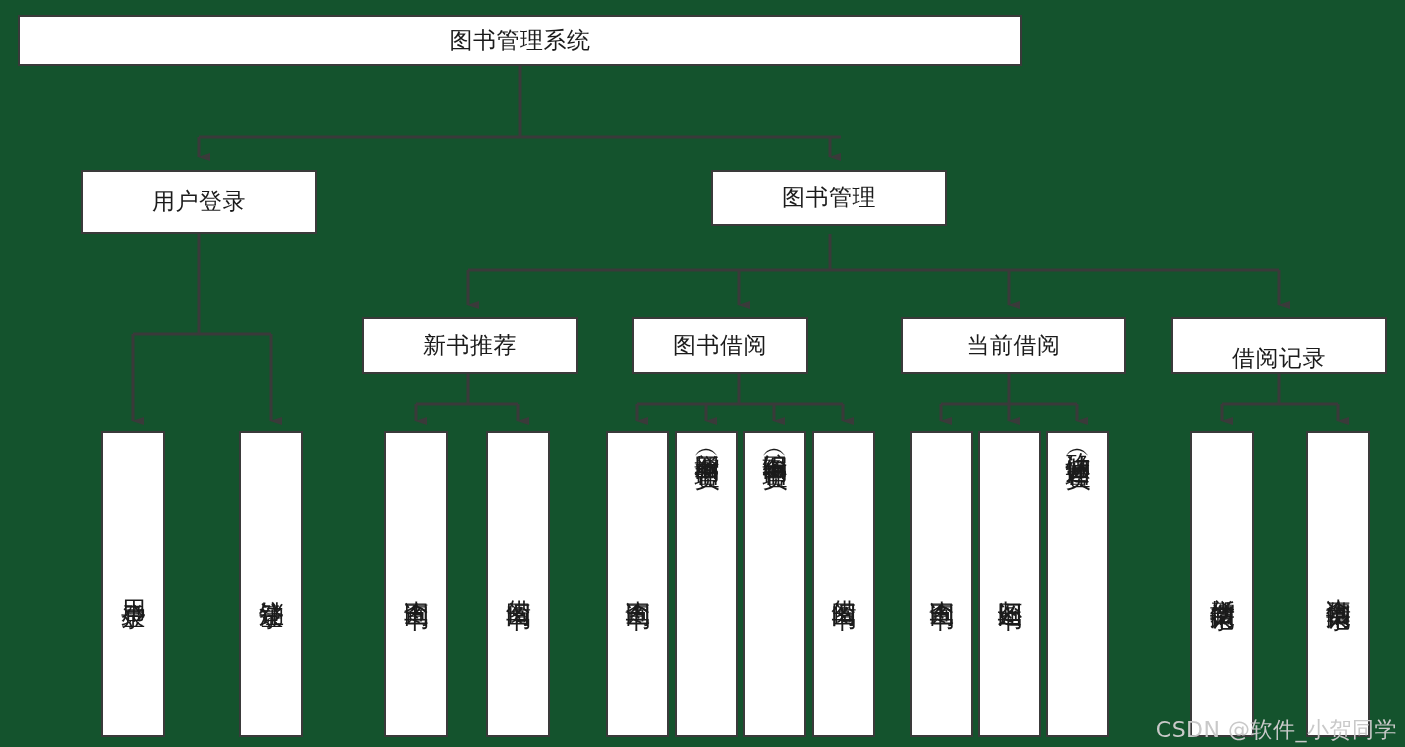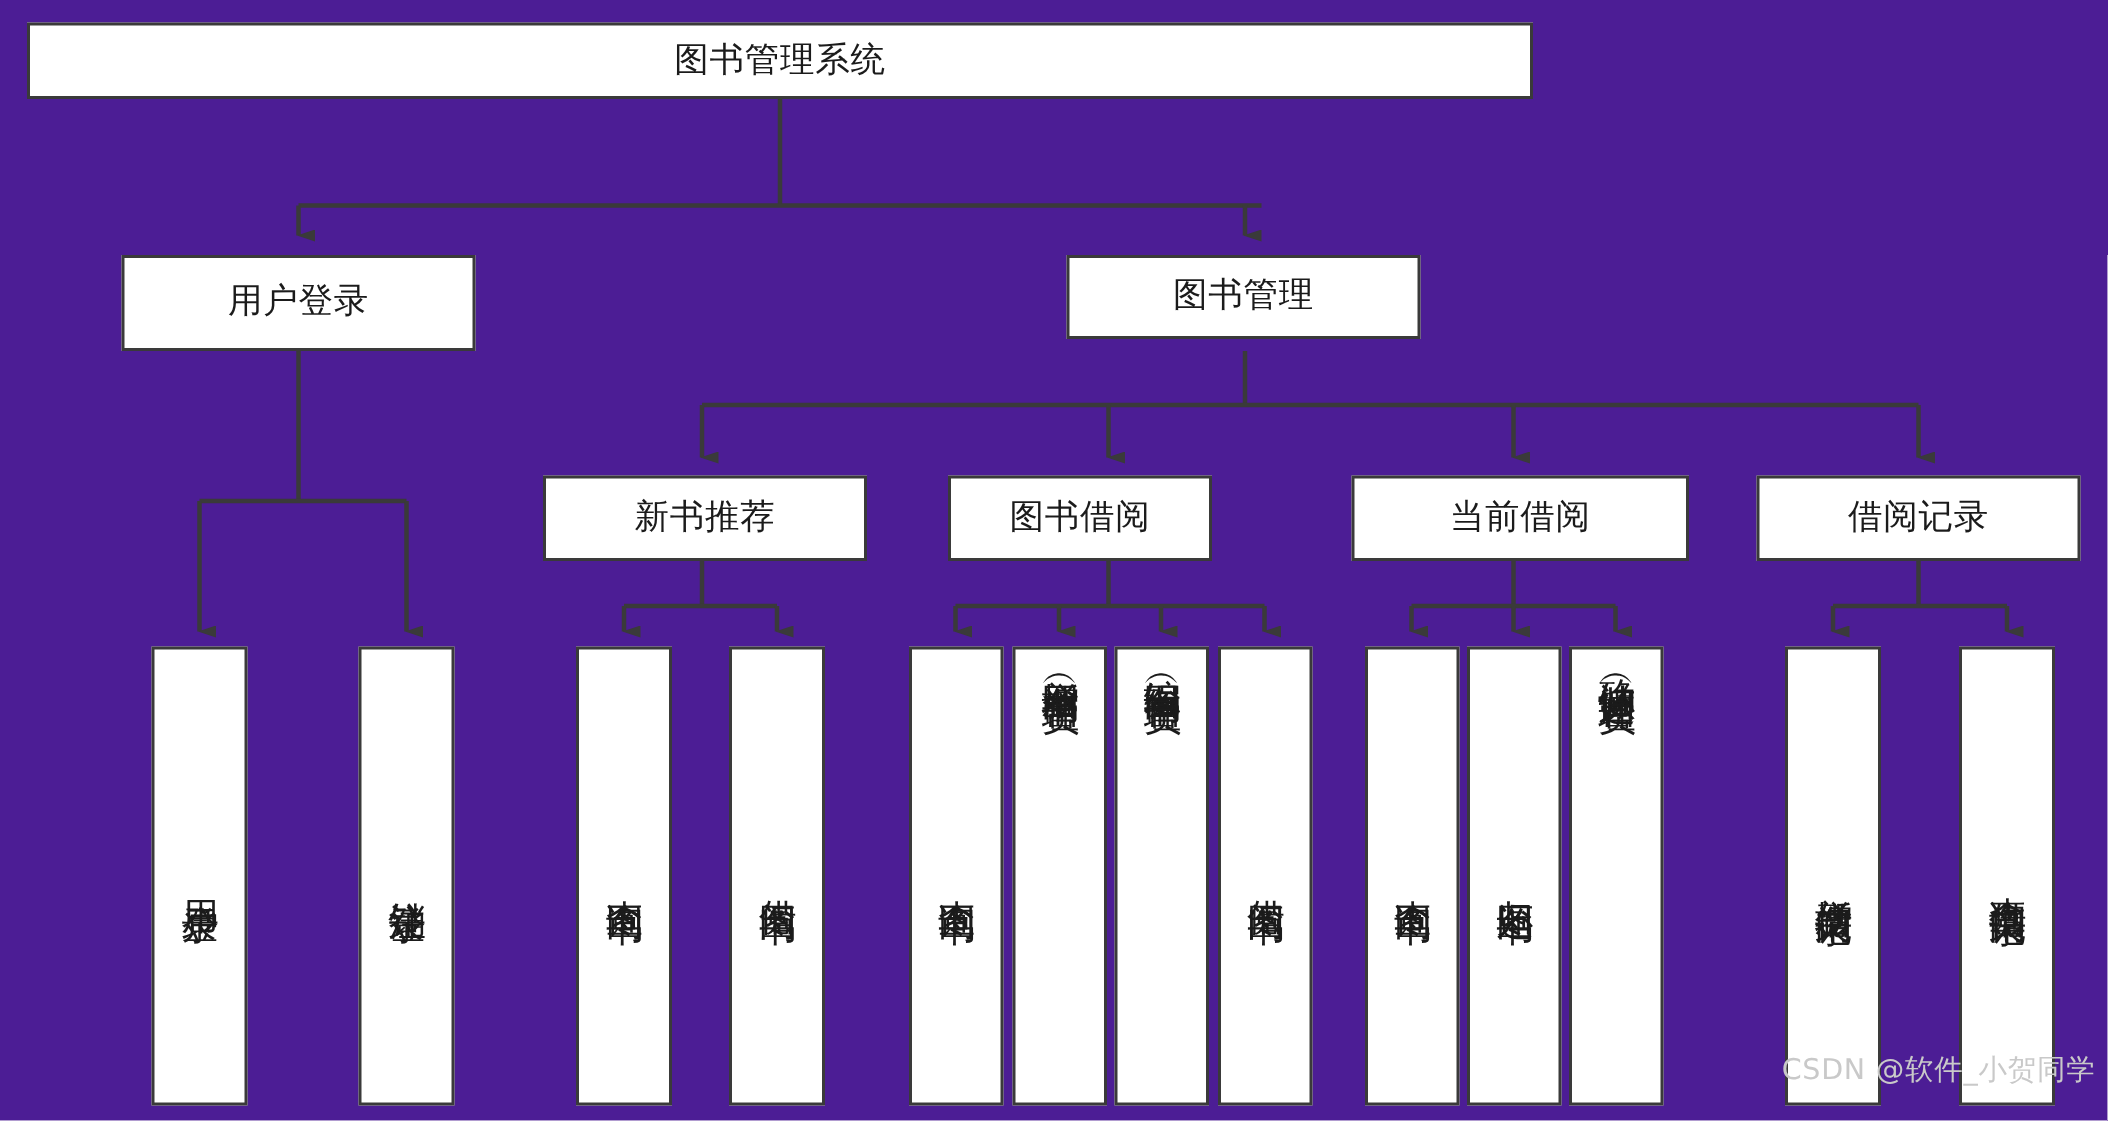--- a/index.html
+++ b/index.html
@@ -7,21 +7,21 @@
     padding: 0;
     background: #ffffff;
   }
   body {
     font-family: "DejaVu Sans", "Liberation Sans", sans-serif;
   }
   #diagram-root {
     position: relative;
     width: 1405px;
     height: 747px;
-    background: #4c1d95;
+    background: #14532d;
     overflow: hidden;
   }
   #edges-layer {
     position: absolute;
     left: 0;
     top: 0;
     width: 1405px;
     height: 747px;
     pointer-events: none;
   }
@@ -60,22 +60,22 @@
     line-height: 1.12;
     letter-spacing: 2px;
     white-space: pre;
   }
   .node.leaf.centered {
     align-items: center;
   }
   .watermark {
     position: absolute;
     right: 8px;
-    bottom: 21px;
-    font-size: 19px;
+    bottom: 2px;
+    font-size: 22px;
     color: #c9c9c9;
     letter-spacing: 0.5px;
     white-space: nowrap;
   }
 </style>
 </head>
 <body>
 
 <div id="diagram-root">
 
@@ -146,21 +146,21 @@
   </div>
 
   <div class="node horiz" style="left:632px; top:317px; width:176px; height:57px;">
     <span class="label">图书借阅</span>
   </div>
 
   <div class="node horiz" style="left:901px; top:317px; width:225px; height:57px;">
     <span class="label">当前借阅</span>
   </div>
 
-  <div class="node horiz" style="left:1171px; top:317px; width:216px; height:57px;">
+  <div class="node horiz" style="left:1171px; top:317px; width:216px; height:57px;align-items:flex-end;">
     <span class="label">借阅记录</span>
   </div>
 
   <div class="node leaf centered" style="left:101px; top:431px; width:64px; height:306px;">
     <span class="label">用户登录</span>
   </div>
 
   <div class="node leaf centered" style="left:239px; top:431px; width:64px; height:306px;">
     <span class="label">注销登录</span>
   </div>

